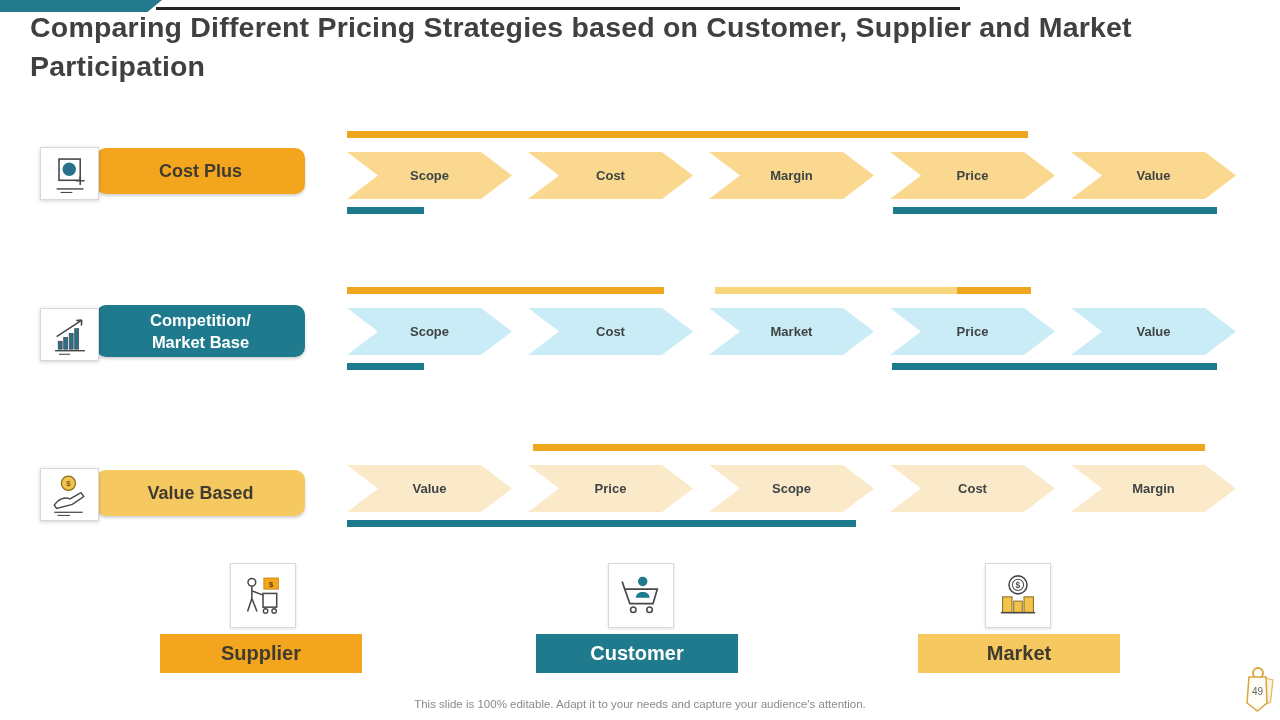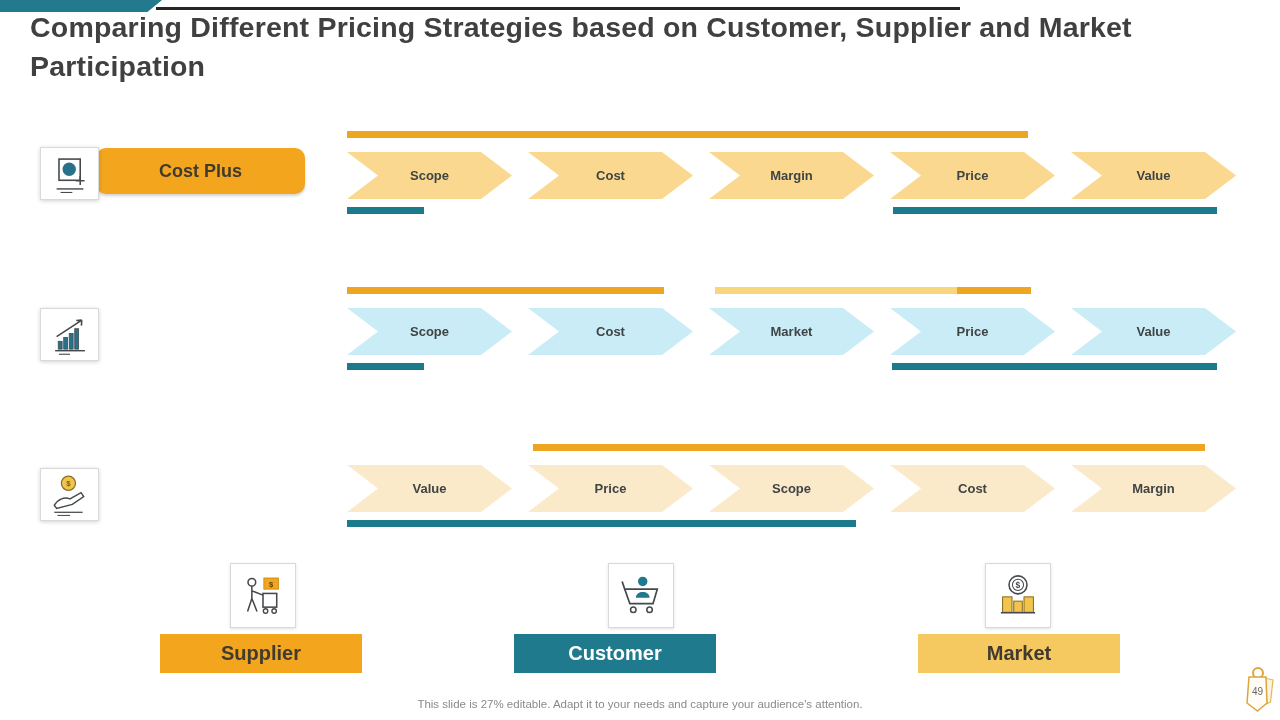--- a/index.html
+++ b/index.html
@@ -104,20 +104,24 @@
       <svg width="44" height="44" viewBox="0 0 56 56">
         <rect x="13" y="36" width="5" height="10" fill="#27728A" stroke="#45494C" stroke-width="1"></rect>
         <rect x="20" y="31" width="5" height="15" fill="#27728A" stroke="#45494C" stroke-width="1"></rect>
         <rect x="27" y="26" width="5" height="20" fill="#27728A" stroke="#45494C" stroke-width="1"></rect>
         <rect x="34" y="20" width="5" height="26" fill="#27728A" stroke="#45494C" stroke-width="1"></rect>
         <path d="M11 30 L43 9 M43 9 l-7 .5 M43 9 l-.5 7" stroke="#45494C" stroke-width="2" fill="none"></path>
         <path d="M9 48 h38" stroke="#45494C" stroke-width="1.8" fill="none"></path>
         <path d="M14 52.5 h14" stroke="#45494C" stroke-width="1.4" fill="none"></path>
       </svg>
     </div>
+    <div class="pill teal" style="top:18px;height:52px;">
+      <span>Competition/
+Market Base</span>
+    </div>
 
     <div class="chev c-blue" style="left:347px;top:21px;">
         <span>Scope</span>
       </div>
     <div class="chev c-blue" style="left:528px;top:21px;">
         <span>Cost</span>
       </div>
     <div class="chev c-blue" style="left:709px;top:21px;">
         <span>Market</span>
       </div>
@@ -136,20 +140,23 @@
     <div class="hbar orange" style="left:533px;top:0;width:672px;"></div>
 
     <div class="icon-box" style="top:24px;">
       <svg width="44" height="44" viewBox="0 0 56 56">
         <circle cx="26" cy="13" r="9" fill="#F2C44D" stroke="#8A6D1F" stroke-width="1.6"></circle>
         <text x="26" y="17" font-size="10" font-weight="bold" text-anchor="middle" fill="#7A5E12">$</text>
         <path d="M8 41 C13 33 21 30 28 33 L42 25 L45.5 30 L31 40 L11 45 Z" fill="#ffffff" stroke="#45494C" stroke-width="1.8"></path>
         <path d="M8 50 h36" stroke="#45494C" stroke-width="1.6" fill="none"></path>
         <path d="M12 54 h16" stroke="#45494C" stroke-width="1.3" fill="none"></path>
       </svg>
+    </div>
+    <div class="pill gold" style="top:26px;height:46px;">
+      <span>Value Based</span>
     </div>
 
     <div class="chev c-cream" style="left:347px;top:21px;">
         <span>Value</span>
       </div>
     <div class="chev c-cream" style="left:528px;top:21px;">
         <span>Price</span>
       </div>
     <div class="chev c-cream" style="left:709px;top:21px;">
         <span>Scope</span>
@@ -183,41 +190,41 @@
 
     <div class="p-iconbox" style="left:608px;top:0;">
       <svg width="48" height="48" viewBox="0 0 56 56">
         <circle cx="30" cy="11" r="5.5" fill="#1E7A8C"></circle>
         <path d="M22 30 C22 21 38 21 38 30 Z" fill="#1E7A8C"></path>
         <path d="M9 20 L6 11 M9 20 H47 L42 37 H15 Z" fill="none" stroke="#45494C" stroke-width="2"></path>
         <circle cx="19" cy="44" r="3.2" fill="#fff" stroke="#45494C" stroke-width="1.8"></circle>
         <circle cx="38" cy="44" r="3.2" fill="#fff" stroke="#45494C" stroke-width="1.8"></circle>
       </svg>
     </div>
-    <div class="p-label teal" style="left:514px;top:71px;">
+    <div class="p-label teal" style="left:536px;top:71px;">
       <span>Customer</span>
     </div>
 
     <div class="p-iconbox" style="left:985px;top:0;">
       <svg width="48" height="48" viewBox="0 0 56 56">
         <circle cx="28" cy="15" r="10.5" fill="#fff" stroke="#45494C" stroke-width="1.8"></circle>
         <circle cx="28" cy="15" r="6.5" fill="none" stroke="#45494C" stroke-width="1.2"></circle>
         <text x="28" y="19" font-size="10" font-weight="bold" text-anchor="middle" fill="#45494C">$</text>
         <rect x="10" y="29" width="11" height="18" fill="#F2C44D" stroke="#8A6D1F" stroke-width="1.2"></rect>
         <rect x="23" y="34" width="10" height="13" fill="#F2C44D" stroke="#8A6D1F" stroke-width="1.2"></rect>
         <rect x="35" y="29" width="11" height="18" fill="#F2C44D" stroke="#8A6D1F" stroke-width="1.2"></rect>
         <path d="M8 47.5 h40" stroke="#45494C" stroke-width="1.8" fill="none"></path>
       </svg>
     </div>
     <div class="p-label gold" style="left:918px;top:71px;">
       <span>Market</span>
     </div>
   </div>
 
-  <div class="footer">This slide is 27% editable. Adapt it to your needs and capture your audience's attention.</div>
+  <div class="footer">This slide is 100% editable. Adapt it to your needs and capture your audience's attention.</div>
 
   <svg class="page-tag" viewBox="0 0 38 52">
     <path d="M21 11 L33 14 L30.5 36 L21 40 Z" fill="#FBF3DD" stroke="#E0B95E" stroke-width="1.2"></path>
     <circle cx="18" cy="7" r="5" fill="none" stroke="#D9A63F" stroke-width="2"></circle>
     <path d="M9 11 L26 11 L27 37 L17.5 45 L7 37 Z" fill="#FFFDF5" stroke="#D9A63F" stroke-width="1.5"></path>
     <text x="17.5" y="29" font-size="10" text-anchor="middle" fill="#666666">49</text>
   </svg>
 
 </div>
 

